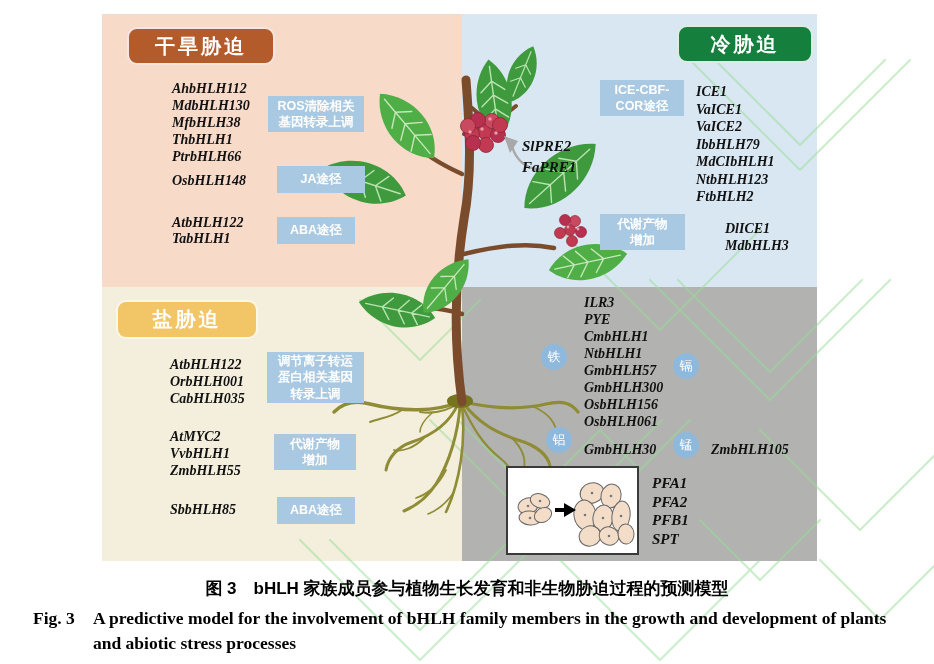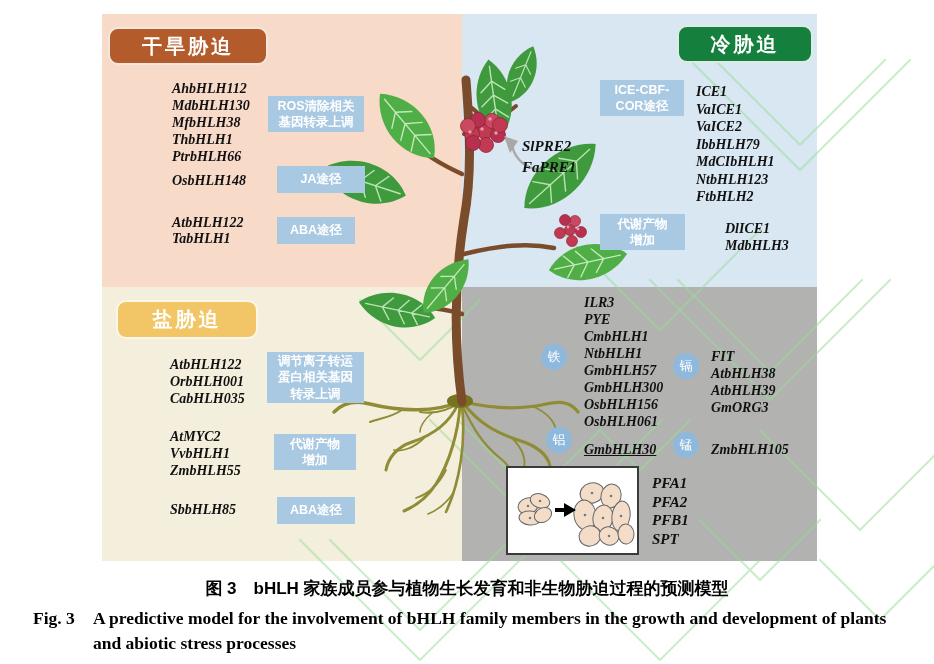--- a/index.html
+++ b/index.html
@@ -151,21 +151,21 @@
       <circle cx="466" cy="213" r="1.4" fill="#ef9aa8" stroke="none"></circle>
         <circle cx="476" cy="215" r="1.4" fill="#ef9aa8" stroke="none"></circle>
     </g>
 
     <g>
       <path d="M440,156 Q 416,154 410,132" fill="none" stroke="#a8a8a8" stroke-width="2.4"></path>
       <polygon points="402,122 416,127 408,139" fill="#a8a8a8"></polygon>
     </g>
   </svg>
 
-  <div class="q-btn" style="left:108px;top:27px;width:160px;height:38px;background:#b45b2c;">
+  <div class="q-btn" style="left:127px;top:27px;width:148px;height:38px;background:#b45b2c;">
       <span>干旱胁迫</span>
     </div>
 
   <div class="gene-list lh17" style="left:172px;top:80px;">
     <div>AhbHLH112</div>
     <div>MdbHLH130</div>
     <div>MfbHLH38</div>
     <div>ThbHLH1</div>
     <div>PtrbHLH66</div>
   </div>
@@ -263,31 +263,25 @@
     <div>NtbHLH1</div>
     <div>GmbHLH57</div>
     <div>GmbHLH300</div>
     <div>OsbHLH156</div>
     <div>OsbHLH061</div>
   </div>
 
   <div class="metal-circle" style="left:673px;top:353px;">
     <span>镉</span>
     </div>
-  <div class="gene-list lh17" style="left:711px;top:348px;">
-    <div>FIT</div>
-    <div>AtbHLH38</div>
-    <div>AtbHLH39</div>
-    <div>GmORG3</div>
-  </div>
 
   <div class="metal-circle" style="left:546px;top:427px;">
     <span>铝</span>
     </div>
-  <div class="gene-list lh17" style="left:584px;top:441px;text-decoration:underline;">
+  <div class="gene-list lh17" style="left:584px;top:441px;">
     <div>GmbHLH30</div>
   </div>
 
   <div class="metal-circle" style="left:673px;top:432px;">
     <span>锰</span>
     </div>
   <div class="gene-list lh17" style="left:711px;top:441px;">
     <div>ZmbHLH105</div>
   </div>
 

